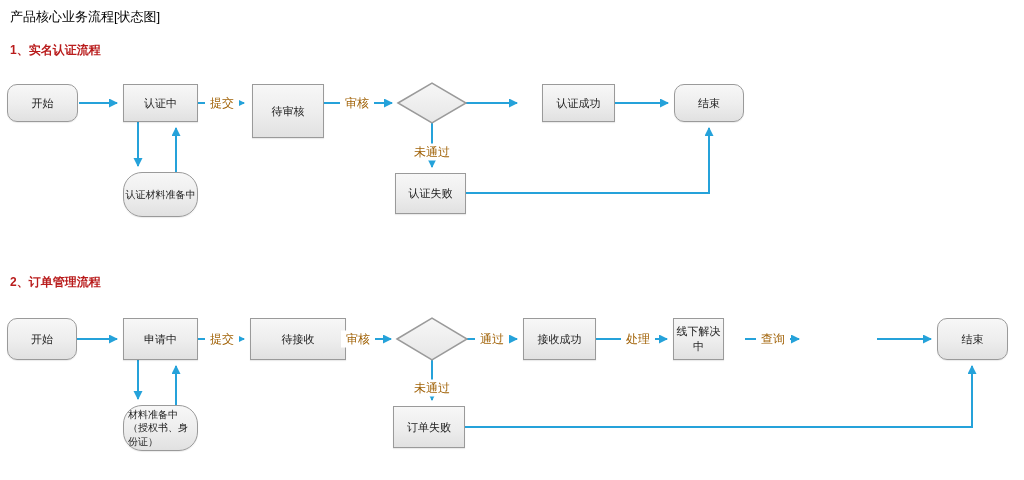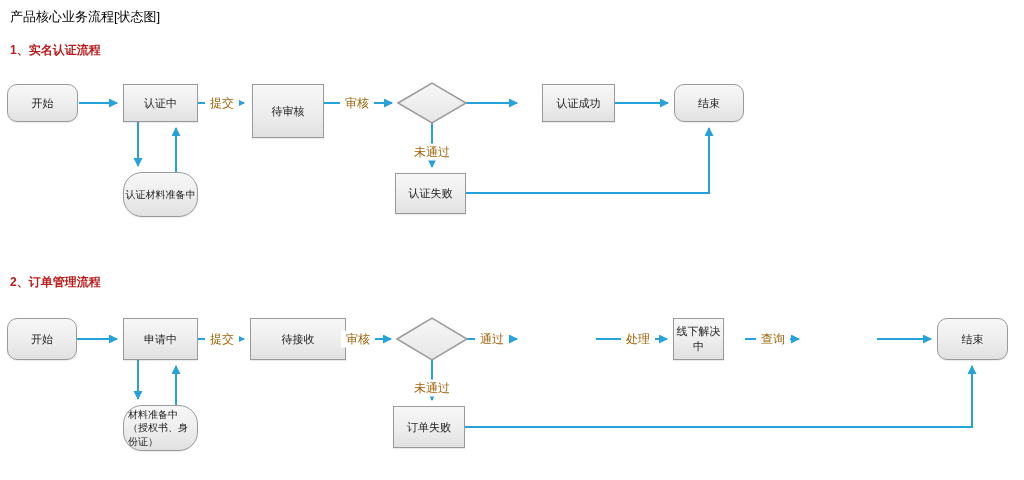--- a/index.html
+++ b/index.html
@@ -103,20 +103,21 @@
   <div id="n-s1-material" class="node small-text">认证材料准备中</div>
   <div id="n-s1-failed" class="node">认证失败</div>
 
   <div class="edge-label" style="left:222px;top:103px;">提交</div>
   <div class="edge-label" style="left:357px;top:103px;">审核</div>
   <div class="edge-label" style="left:432px;top:152px;">未通过</div>
 
   <div id="n-s2-start" class="node rounded">开始</div>
   <div id="n-s2-apply" class="node">申请中</div>
   <div id="n-s2-pending" class="node">待接收</div>
+  <div id="n-s2-receive" class="node">接收成功</div>
   <div id="n-s2-offline" class="node">线下解决中</div>
   <div id="n-s2-end" class="node rounded">结束</div>
   <div id="n-s2-material" class="node small-text left-text">材料准备中（授权书、身份证）</div>
   <div id="n-s2-failed" class="node">订单失败</div>
 
   <div class="edge-label" style="left:222px;top:339px;">提交</div>
   <div class="edge-label" style="left:358px;top:339px;">审核</div>
   <div class="edge-label" style="left:492px;top:339px;">通过</div>
   <div class="edge-label" style="left:638px;top:339px;">处理</div>
   <div class="edge-label" style="left:773px;top:339px;">查询</div>

